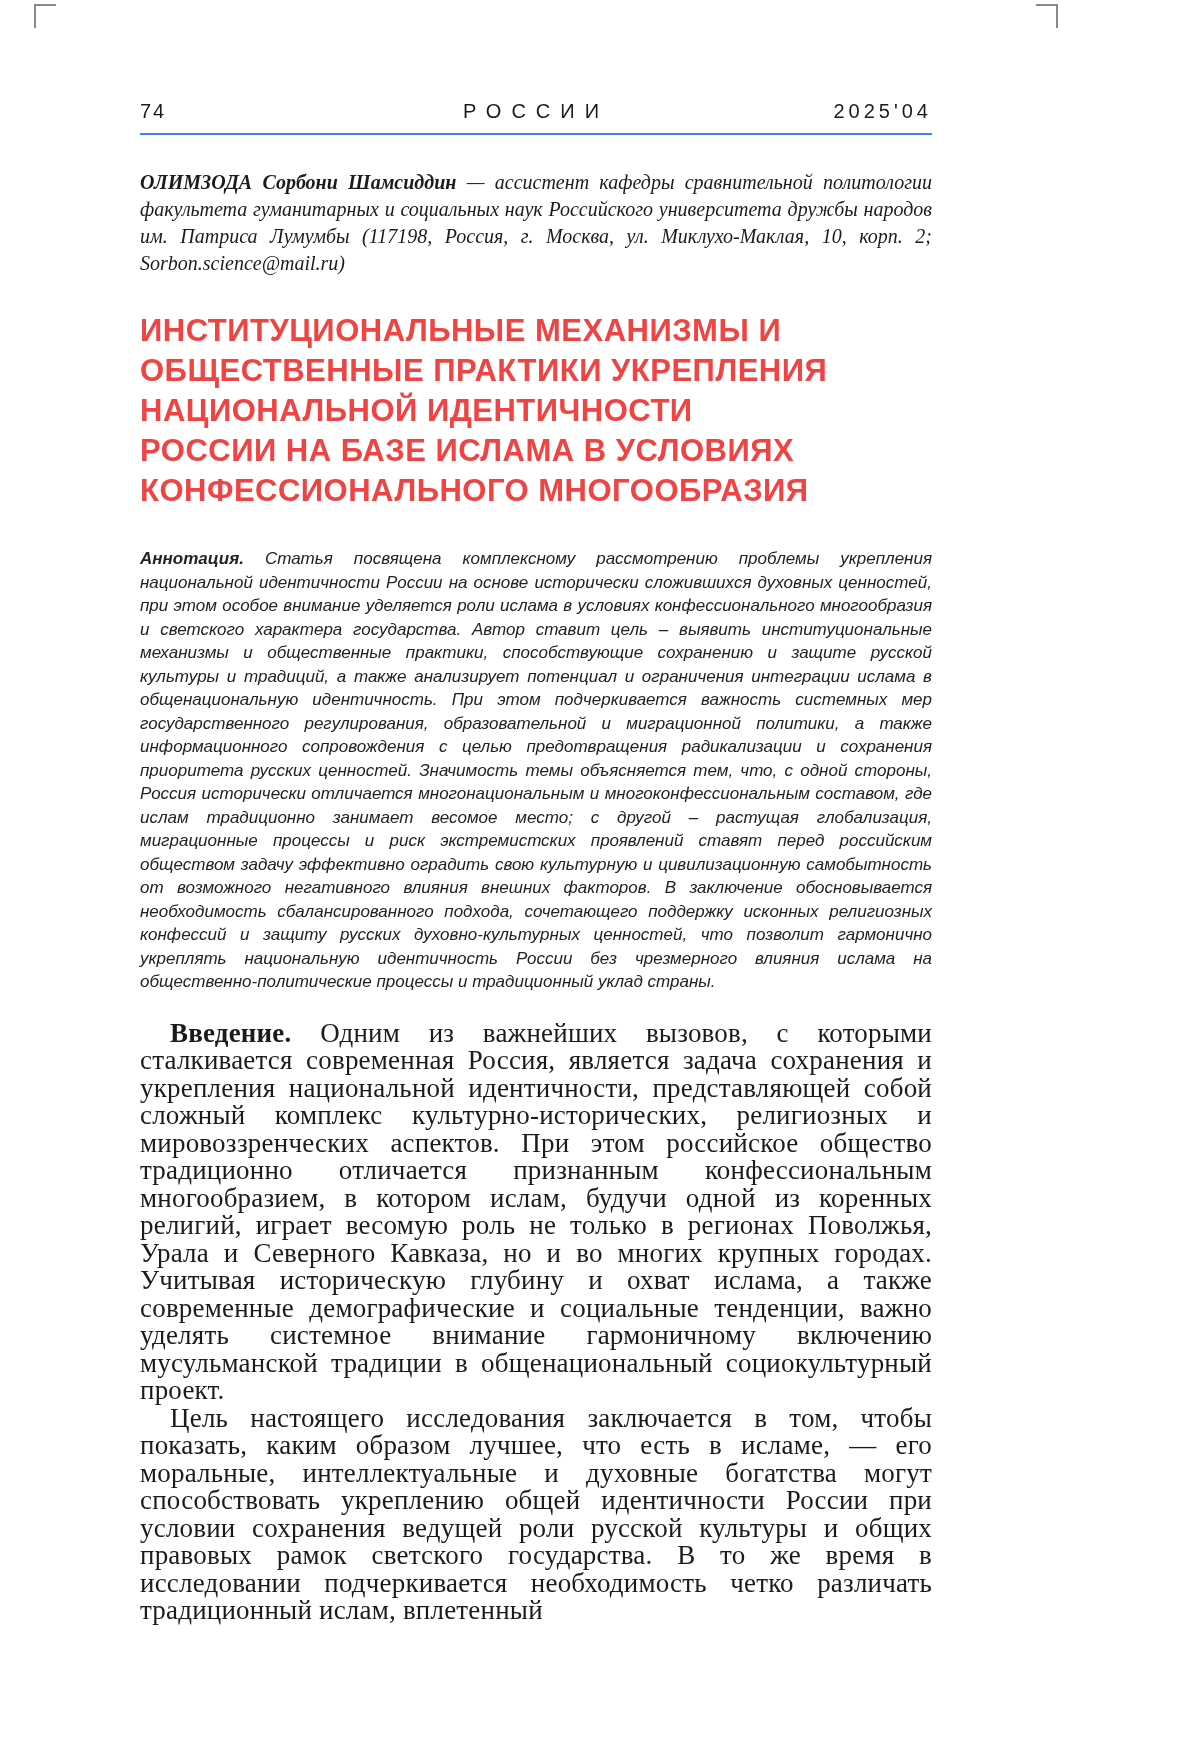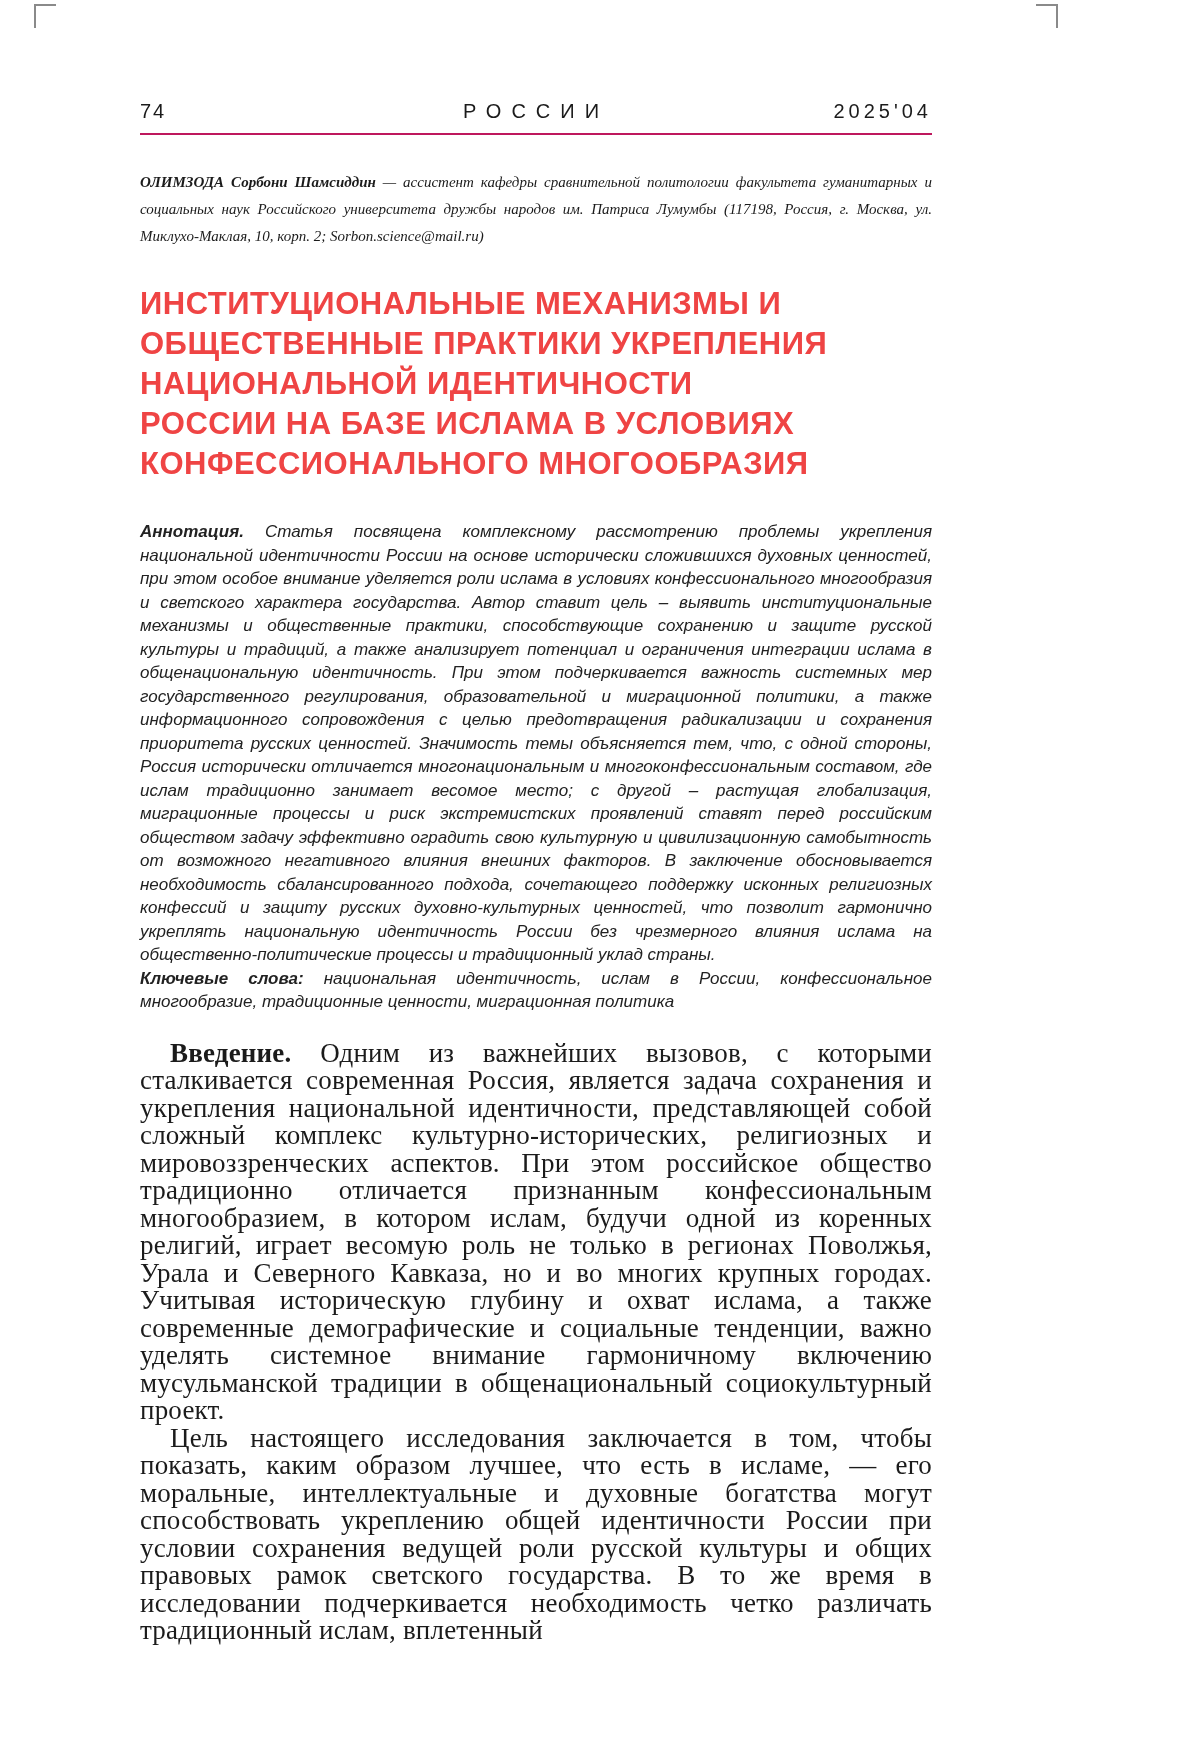--- a/index.html
+++ b/index.html
@@ -29,29 +29,29 @@
     width: 792px;
   }
   .header {
     margin-top: 100px;
     display: grid;
     grid-template-columns: 1fr auto 1fr;
     align-items: baseline;
     font-family: "Liberation Sans", sans-serif;
     font-size: 20px;
     padding-bottom: 10px;
-    border-bottom: 2px solid #be185d;
+    border-bottom: 2px solid #3b82f6;
   }
   .header .pageno { justify-self: start; letter-spacing: 2px; }
   .header .journal { justify-self: center; letter-spacing: 10px; }
   .header .issue { justify-self: end; letter-spacing: 4px; }
   .author {
     margin: 34px 0 0 0;
     font-style: italic;
-    font-size: 15px;
+    font-size: 20px;
     line-height: 27px;
     text-align: justify;
   }
   .author-name { font-weight: bold; }
   .title {
     margin: 34px 0 0 0;
     font-family: "Liberation Sans", sans-serif;
     font-weight: 700;
     font-size: 31px;
     line-height: 40px;
@@ -98,21 +98,20 @@
     <p class="author"><span class="author-name">ОЛИМЗОДА Сорбони Шамсиддин</span><span> — ассистент кафедры сравнительной политологии факультета гуманитарных и социальных наук Российского университета дружбы народов им. Патриса Лумумбы (117198, Россия, г. Москва, ул. Миклухо-Маклая, 10, корп. 2; Sorbon.science@mail.ru)</span></p>
 
     <h1 class="title">ИНСТИТУЦИОНАЛЬНЫЕ МЕХАНИЗМЫ И
 ОБЩЕСТВЕННЫЕ ПРАКТИКИ УКРЕПЛЕНИЯ
 НАЦИОНАЛЬНОЙ ИДЕНТИЧНОСТИ
 РОССИИ НА БАЗЕ ИСЛАМА В УСЛОВИЯХ
 КОНФЕССИОНАЛЬНОГО МНОГООБРАЗИЯ</h1>
 
     <p class="abstract"><span class="b">Аннотация.</span> <span>Статья посвящена комплексному рассмотрению проблемы укрепления национальной идентичности России на основе исторически сложившихся духовных ценностей, при этом особое внимание уделяется роли ислама в условиях конфессионального многообразия и светского характера государства. Автор ставит цель – выявить институциональные механизмы и общественные практики, способствующие сохранению и защите русской культуры и традиций, а также анализирует потенциал и ограничения интеграции ислама в общенациональную идентичность. При этом подчеркивается важность системных мер государственного регулирования, образовательной и миграционной политики, а также информационного сопровождения с целью предотвращения радикализации и сохранения приоритета русских ценностей. Значимость темы объясняется тем, что, с одной стороны, Россия исторически отличается многонациональным и многоконфессиональным составом, где ислам традиционно занимает весомое место; с другой – растущая глобализация, миграционные процессы и риск экстремистских проявлений ставят перед российским обществом задачу эффективно оградить свою культурную и цивилизационную самобытность от возможного негативного влияния внешних факторов. В заключение обосновывается необходимость сбалансированного подхода, сочетающего поддержку исконных религиозных конфессий и защиту русских духовно-культурных ценностей, что позволит гармонично укреплять национальную идентичность России без чрезмерного влияния ислама на общественно-политические процессы и традиционный уклад страны.</span></p>
 
-    <p class="abstract keywords"><span class="b">Ключевые слова:</span> <span>национальная идентичность, ислам в России, конфессиональное многообразие, традиционные ценности, миграционная политика</span></p>
 
     <div class="body-text">
       <p class="para"><span class="lead">Введение.</span> <span>Одним из важнейших вызовов, с которыми сталкивается современная Россия, является задача сохранения и укрепления национальной идентичности, представляющей собой сложный комплекс культурно-исторических, религиозных и мировоззренческих аспектов. При этом российское общество традиционно отличается признанным конфессиональным многообразием, в котором ислам, будучи одной из коренных религий, играет весомую роль не только в регионах Поволжья, Урала и Северного Кавказа, но и во многих крупных городах. Учитывая историческую глубину и охват ислама, а также современные демографические и социальные тенденции, важно уделять системное внимание гармоничному включению мусульманской традиции в общенациональный социокультурный проект.</span></p>
       <p class="para">Цель настоящего исследования заключается в том, чтобы показать, каким образом лучшее, что есть в исламе, — его моральные, интеллектуальные и духовные богатства могут способствовать укреплению общей идентичности России при условии сохранения ведущей роли русской культуры и общих правовых рамок светского государства. В то же время в исследовании подчеркивается необходимость четко различать традиционный ислам, вплетенный</p>
     </div>
 
   </div>
 </div>
 
 </body></html>

